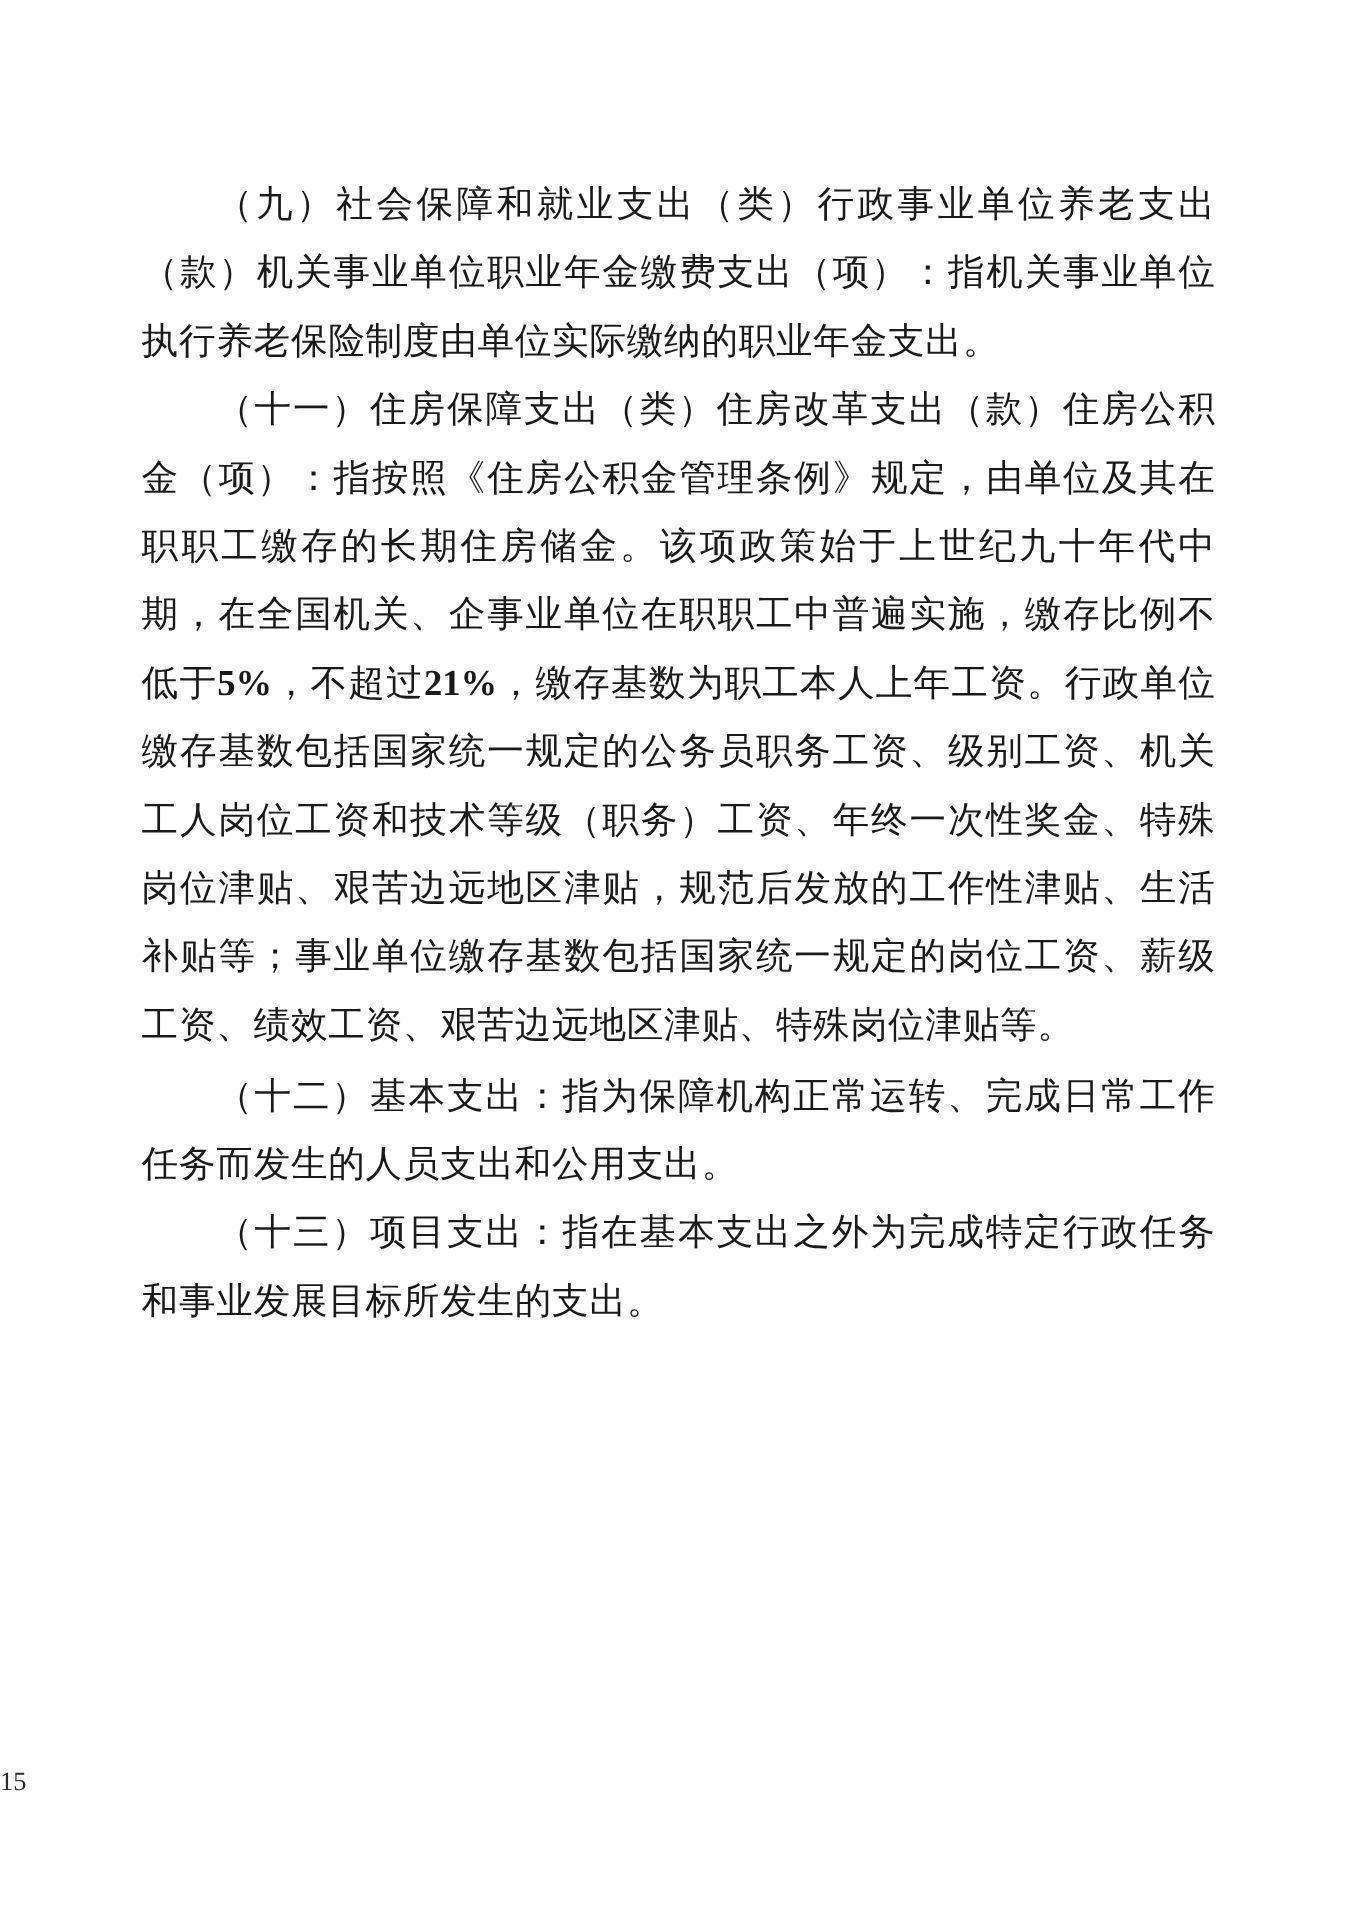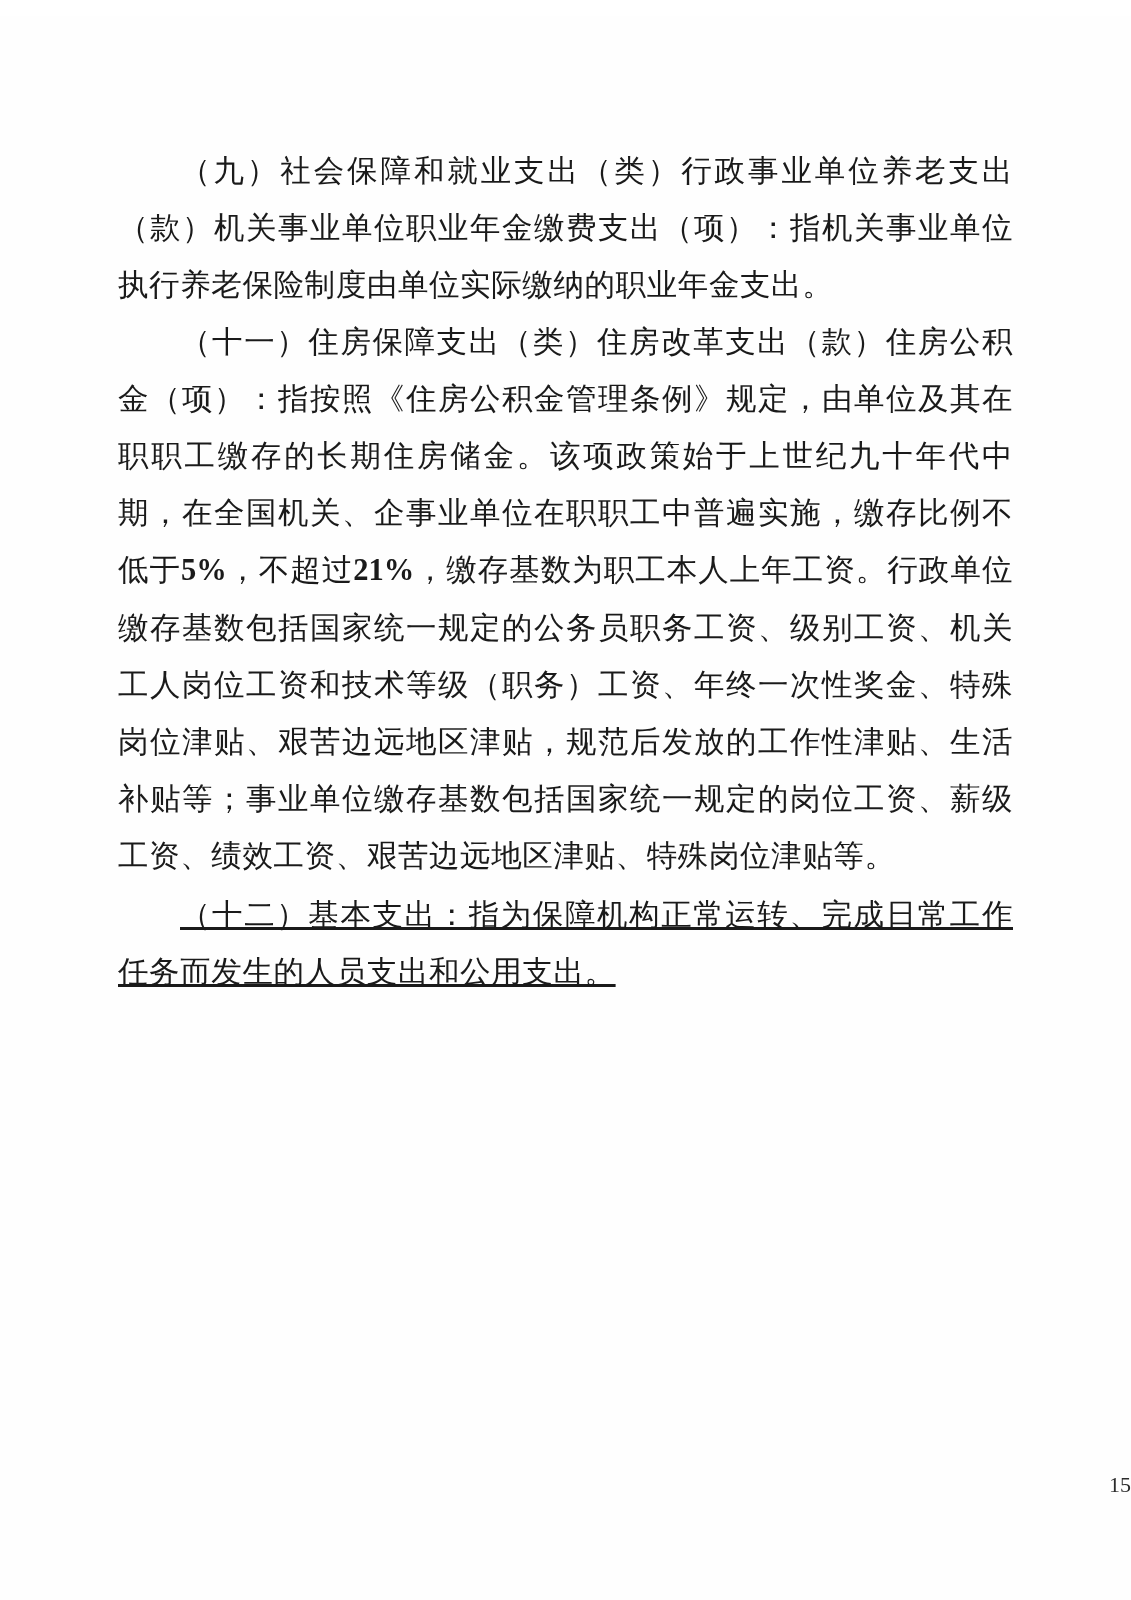--- a/index.html
+++ b/index.html
@@ -37,33 +37,32 @@
     letter-spacing: 0.6px;
     font-family: "DejaVu Serif", "Liberation Serif", serif;
     font-weight: 400;
     word-break: break-all;
   }
   .para + .para {
     margin-top: 0px;
   }
   .para.gap {
     margin-top: 2px;
-    text-decoration: underline;
   }
   .num {
     font-family: "Liberation Serif", "DejaVu Serif", serif;
     font-weight: 700;
     letter-spacing: 0;
   }
   .page-number {
     position: absolute;
     left: 0;
     top: 1456px;
     width: 1131px;
-    text-align: right;
+    text-align: left;
     font-size: 22px;
     color: #2b2b2b;
     font-family: "Liberation Serif", "DejaVu Serif", serif;
   }
 </style>
 </head>
 <body>
 
 <div class="page">
 
@@ -75,18 +74,21 @@
 
 
     <p class="para">
       <span>（十一）住房保障支出（类）住房改革支出（款）住房公积金（项）：指按照《住房公积金管理条例》规定，由单位及其在职职工缴存的长期住房储金。该项政策始于上世纪九十年代中期，在全国机关、企事业单位在职职工中普遍实施，缴存比例不低于</span><span class="num">5%</span><span>，不超过</span><span class="num">21%</span><span>，缴存基数为职工本人上年工资。行政单位缴存基数包括国家统一规定的公务员职务工资、级别工资、机关工人岗位工资和技术等级（职务）工资、年终一次性奖金、特殊岗位津贴、艰苦边远地区津贴，规范后发放的工作性津贴、生活补贴等；事业单位缴存基数包括国家统一规定的岗位工资、薪级工资、绩效工资、艰苦边远地区津贴、特殊岗位津贴等。</span>
     </p>
 
     <p class="para gap">
       <span>（十二）基本支出：指为保障机构正常运转、完成日常工作任务而发生的人员支出和公用支出。</span>
     </p>
 
+    <p class="para">
+      <span>（十三）项目支出：指在基本支出之外为完成特定行政任务和事业发展目标所发生的支出。</span>
+    </p>
 
   </div>
 
   <div class="page-number">15</div>
 
 </div>
 
 </body></html>

